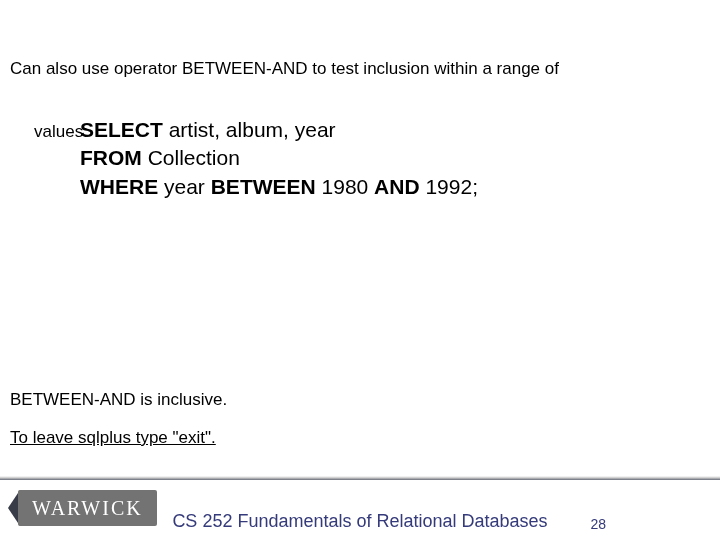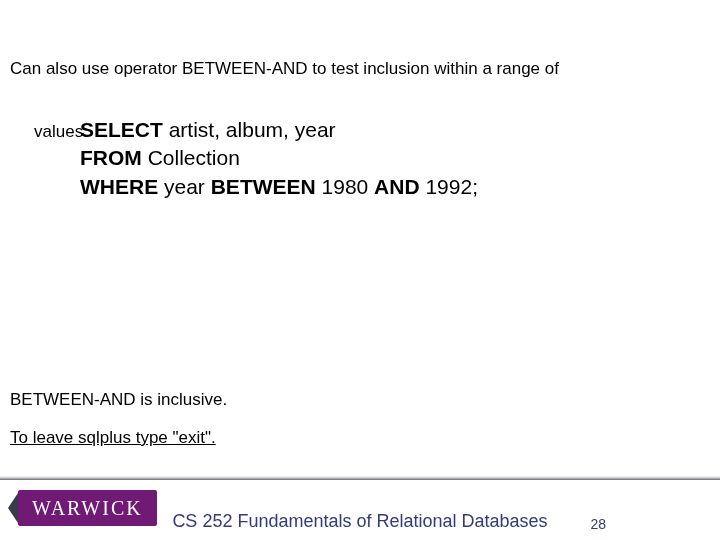--- a/index.html
+++ b/index.html
@@ -71,21 +71,21 @@
     height: 4px;
     background: linear-gradient(to bottom, #fff 0%, #d0d0d0 40%, #686c78 100%);
   }
   .logo {
     position: absolute;
     left: 18px;
     bottom: 14px;
     height: 36px;
     display: flex;
     align-items: center;
-    background: #701a75;
+    background: #737373;
     color: #fff;
     font-family: Georgia, 'Times New Roman', serif;
     font-size: 20px;
     letter-spacing: 2px;
     padding: 0 14px;
     border-radius: 2px;
   }
   .logo-tri {
     position: absolute;
     left: 8px;

